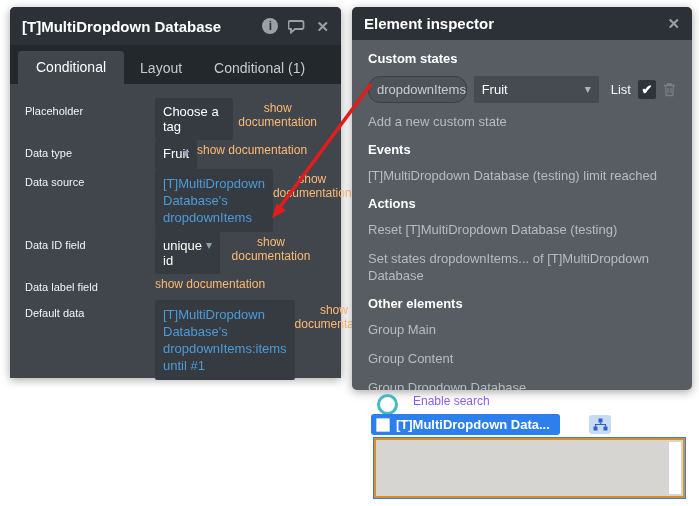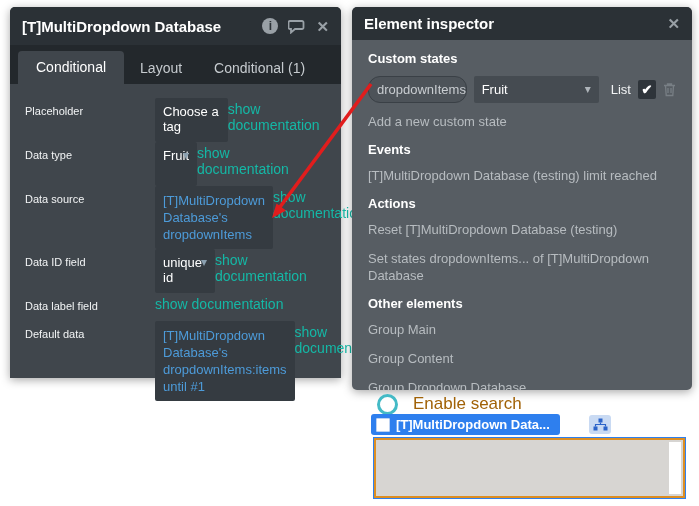--- a/index.html
+++ b/index.html
@@ -21,38 +21,38 @@
   .tabstrip{height:39px;background:#23282c;display:flex;align-items:flex-end;padding:0 8px;}
   .tab{color:#c6cbcf;font-size:14px;padding:7px 16px 8px;cursor:default;}
   .tab.active{background:#40464c;color:#ffffff;border-radius:4px 4px 0 0;padding:8px 18px 9px;}
   .pbody{padding:14px 19px 0 15px;}
   .row{display:flex;margin-bottom:0;}
   .row .lbl{color:#f2f4f5;font-size:11px;width:130px;flex:0 0 130px;padding-top:7px;}
   .fieldcol{flex:1;display:flex;flex-direction:row;}
   .fld{background:#353b41;color:#ffffff;font-size:13px;padding:6px 8px;min-height:17px;border-radius:2px;position:relative;}
   .fld.drop:after{content:"▾";position:absolute;right:8px;top:6px;color:#8ba0b0;font-size:12px;}
   .fld.expr{color:#4d9bd9;line-height:17px;}
-  .doc{color:#14b8a6;font-size:14px;text-align:left;margin:3px 0 9px;}
+  .doc{color:#fdba74;font-size:12px;text-align:center;margin:3px 0 9px;}
   
   #inspector{left:352px;top:7px;width:340px;height:383px;background:#575d63;overflow:hidden;}
   #inspector .titlebar{border-radius:5px 5px 0 0;height:33px;}
   .ibody{padding:11px 16px 0 16px;}
   .sect{color:#ffffff;font-size:13px;font-weight:bold;margin:12px 0 10px;}
   .sect.first{margin-top:0;}
   .staterow{display:flex;align-items:center;margin:2px 0 10px;}
   .st-input{width:85px;background:#4d5359;border:1px solid #3a4046;color:#c9cdd1;font-size:13px;padding:5px 8px;white-space:nowrap;overflow:hidden;border-radius:12px;}
   .st-drop{width:115px;background:#454b51;color:#ffffff;font-size:13px;padding:6px 8px;margin-left:7px;position:relative;border-radius:2px;}
   .st-drop:after{content:"▾";position:absolute;right:8px;top:6px;color:#aeb4ba;font-size:12px;}
   .st-listlbl{color:#f2f4f5;font-size:13px;margin:0 7px 0 12px;}
   .st-check{width:19px;height:19px;background:#2e343a;border-radius:2px;color:#ffffff;font-size:13px;font-weight:bold;display:flex;align-items:center;justify-content:center;}
   .trash{margin-left:7px;opacity:.85;}
   .item{color:#b7bcc0;font-size:13px;margin:0 0 12px;line-height:17px;}
   
   #search-circle{position:absolute;left:377px;top:394px;width:15px;height:15px;border:3px solid #44bac6;border-radius:50%;background:#ffffff;}
-  #search-label{position:absolute;left:413px;top:394px;color:#a16207;font-size:17px;}
+  #search-label{position:absolute;left:413px;top:394px;color:#8b5cf6;font-size:12px;}
   #sel-badge{position:absolute;left:371px;top:414px;height:21px;background:#2e7fee;border-radius:3px;display:flex;align-items:center;padding:0 10px 0 5px;}
   #sel-badge .bchk{width:12px;height:12px;background:#ffffff;border:1px solid #bcd2f2;border-radius:1px;margin-right:6px;}
   #sel-badge .btxt{color:#ffffff;font-size:13px;font-weight:bold;white-space:nowrap;}
   #tree-chip{position:absolute;left:589px;top:415px;width:22px;height:19px;background:#c9daf3;border-radius:3px;display:flex;align-items:center;justify-content:center;}
   #el-box{position:absolute;left:373px;top:437px;width:311px;height:60px;border:1px solid #2f80ed;}
   #el-box .inner{position:absolute;inset:0;border:2px solid #dd8e22;background:#d7d5d2;}
   #el-box .wstrip{position:absolute;top:2px;bottom:2px;right:2px;width:12px;background:#ffffff;}
   #arrow-svg{position:absolute;left:0;top:0;z-index:20;pointer-events:none;}
   .bubble-ic svg,.trash svg,#tree-chip svg{display:block;}
 </style>

